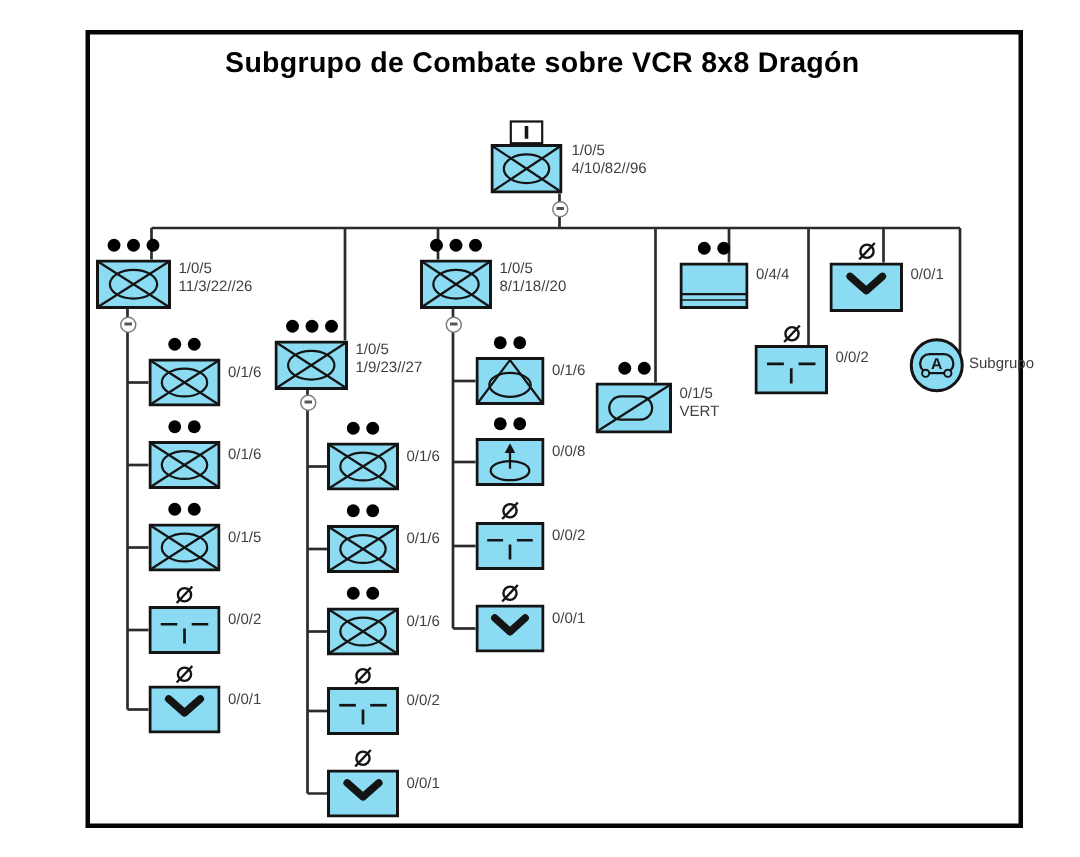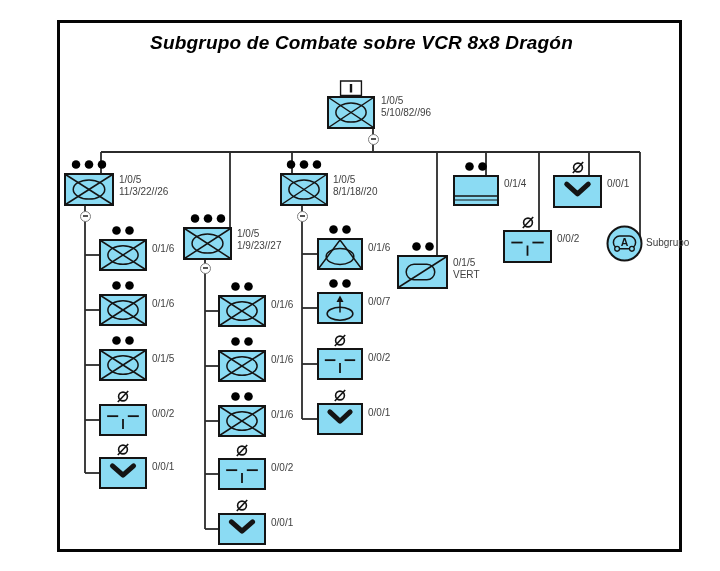--- a/index.html
+++ b/index.html
@@ -15,21 +15,21 @@
   .lbl{position:absolute;font-size:10px;color:#3f3f3f;line-height:11.5px;white-space:nowrap;}
   .toggle{position:absolute;width:11px;height:11px;border-radius:50%;background:#fff;
           border:1.2px solid #7e7e7e;box-sizing:border-box;z-index:5;}
   .toggle .bar{position:absolute;left:2.1px;top:3.9px;width:5.4px;height:1.3px;background:#555;}
 </style>
 </head>
 <body>
 
 <div class="canvas" style="width: 720px; height: 571px;">
   <div class="frame" id="frame" style="left: 57px; top: 20px; width: 625px; height: 532px;"></div>
-  <h1 class="title" id="title" style="left: 57px; top: 32px; width: 609px; font-style: italic;">Subgrupo de Combate sobre VCR 8x8 Dragón</h1>
+  <h1 class="title" id="title" style="left: 57px; top: 32px; width: 609px;">Subgrupo de Combate sobre VCR 8x8 Dragón</h1>
   <svg id="connector-layer" width="720" height="571">
       <line x1="373" y1="129" x2="373" y2="152" stroke="#2b2b2b" stroke-width="1.8"></line>
       <line x1="101" y1="152" x2="640" y2="152" stroke="#2b2b2b" stroke-width="1.8"></line>
       <line x1="101" y1="152" x2="101" y2="173" stroke="#2b2b2b" stroke-width="1.8"></line>
       <line x1="230" y1="152" x2="230" y2="227" stroke="#2b2b2b" stroke-width="1.8"></line>
       <line x1="292" y1="152" x2="292" y2="173" stroke="#2b2b2b" stroke-width="1.8"></line>
       <line x1="437" y1="152" x2="437" y2="255" stroke="#2b2b2b" stroke-width="1.8"></line>
       <line x1="486" y1="152" x2="486" y2="175" stroke="#2b2b2b" stroke-width="1.8"></line>
       <line x1="539" y1="152" x2="539" y2="230" stroke="#2b2b2b" stroke-width="1.8"></line>
       <line x1="589" y1="152" x2="589" y2="175" stroke="#2b2b2b" stroke-width="1.8"></line>
@@ -60,21 +60,21 @@
           </svg></span>
         <span class="sym" style="top:16px"><svg width="48" height="33" viewBox="0 0 48 33">
             <rect x="1" y="1" width="46" height="31" fill="#8BDBF3" stroke="#141414" stroke-width="2"></rect>
             <line x1="1.5" y1="1.5" x2="46.5" y2="31.5" stroke="#141414" stroke-width="1.5" fill="none"></line>
             <line x1="1.5" y1="31.5" x2="46.5" y2="1.5" stroke="#141414" stroke-width="1.5" fill="none"></line>
             <ellipse cx="24" cy="16.5" rx="15.120000000000001" ry="9.569999999999999" stroke="#141414" stroke-width="1.5" fill="none"></ellipse>
           </svg></span>
       </div>
       <div class="lbl" style="left: 381px; top: 95px;">
         <span style="display:block">1/0/5</span>
-        <span style="display:block">5/10/82//96</span>
+        <span style="display:block">4/10/82//96</span>
       </div>
       <div class="node" style="left: 64px; top: 157px; width: 50px; height: 49px;">
         <span class="ech"><svg width="35" height="13" viewBox="0 0 35 13">
             <circle cx="4.5" cy="6.5" r="4.3" fill="#000000"></circle>
             <circle cx="17.5" cy="6.5" r="4.3" fill="#000000"></circle>
             <circle cx="30.5" cy="6.5" r="4.3" fill="#000000"></circle>
           </svg></span>
         <span class="sym" style="top:16px"><svg width="50" height="33" viewBox="0 0 50 33">
             <rect x="1" y="1" width="48" height="31" fill="#8BDBF3" stroke="#141414" stroke-width="2"></rect>
             <line x1="1.5" y1="1.5" x2="48.5" y2="31.5" stroke="#141414" stroke-width="1.5" fill="none"></line>
@@ -125,21 +125,21 @@
             <circle cx="4.5" cy="6.5" r="4.3" fill="#000000"></circle>
             <circle cx="17.5" cy="6.5" r="4.3" fill="#000000"></circle>
           </svg></span>
         <span class="sym" style="top:16px"><svg width="46" height="31" viewBox="0 0 46 31">
             <rect x="1" y="1" width="44" height="29" fill="#8BDBF3" stroke="#141414" stroke-width="2"></rect>
             <line x1="1.5" y1="21" x2="44.5" y2="21" stroke="#141414" stroke-width="1.5" fill="none"></line>
             <line x1="1.5" y1="25" x2="44.5" y2="25" stroke="#141414" stroke-width="1.1"></line>
           </svg></span>
       </div>
       <div class="lbl" style="left: 504px; top: 178px;">
-        <span style="display:block">0/1/4</span>
+        <span style="display:block">0/4/4</span>
       </div>
       <div class="node" style="left: 553px; top: 159px; width: 49px; height: 49px;">
         <span class="ech"><svg width="18" height="16" viewBox="0 0 18 16">
             <circle cx="9" cy="8.5" r="4.4" fill="none" stroke="#141414" stroke-width="1.6"></circle>
             <line x1="3.8" y1="14" x2="14.2" y2="3" stroke="#141414" stroke-width="1.6"></line>
           </svg></span>
         <span class="sym" style="top:16px"><svg width="49" height="33" viewBox="0 0 49 33">
             <rect x="1" y="1" width="47" height="31" fill="#8BDBF3" stroke="#141414" stroke-width="2"></rect>
             <polyline points="13.72,9.24 24.5,18.81 35.28,9.24" fill="none" stroke="#141414" stroke-width="5" stroke-linecap="round" stroke-linejoin="round"></polyline>
           </svg></span>
@@ -355,21 +355,21 @@
             <circle cx="17.5" cy="6.5" r="4.3" fill="#000000"></circle>
           </svg></span>
         <span class="sym" style="top:16px"><svg width="46" height="32" viewBox="0 0 46 32">
             <rect x="1" y="1" width="44" height="30" fill="#8BDBF3" stroke="#141414" stroke-width="2"></rect>
             <ellipse cx="23" cy="21.76" rx="12.88" ry="6.4" stroke="#141414" stroke-width="1.5" fill="none"></ellipse>
             <line x1="23" y1="20.48" x2="23" y2="6" stroke="#141414" stroke-width="1.5" fill="none"></line>
             <polygon points="19.5,10 23,3.5 26.5,10" fill="#141414"></polygon>
           </svg></span>
       </div>
       <div class="lbl" style="left: 368px; top: 296px;">
-        <span style="display:block">0/0/7</span>
+        <span style="display:block">0/0/8</span>
       </div>
       <div class="node" style="left: 317px; top: 332px; width: 46px; height: 48px;">
         <span class="ech"><svg width="18" height="16" viewBox="0 0 18 16">
             <circle cx="9" cy="8.5" r="4.4" fill="none" stroke="#141414" stroke-width="1.6"></circle>
             <line x1="3.8" y1="14" x2="14.2" y2="3" stroke="#141414" stroke-width="1.6"></line>
           </svg></span>
         <span class="sym" style="top:16px"><svg width="46" height="32" viewBox="0 0 46 32">
             <rect x="1" y="1" width="44" height="30" fill="#8BDBF3" stroke="#141414" stroke-width="2"></rect>
             <line x1="7.82" y1="12.16" x2="18.400000000000002" y2="12.16" stroke="#141414" stroke-width="1.8"></line>
             <line x1="27.599999999999998" y1="12.16" x2="38.18" y2="12.16" stroke="#141414" stroke-width="1.8"></line>

